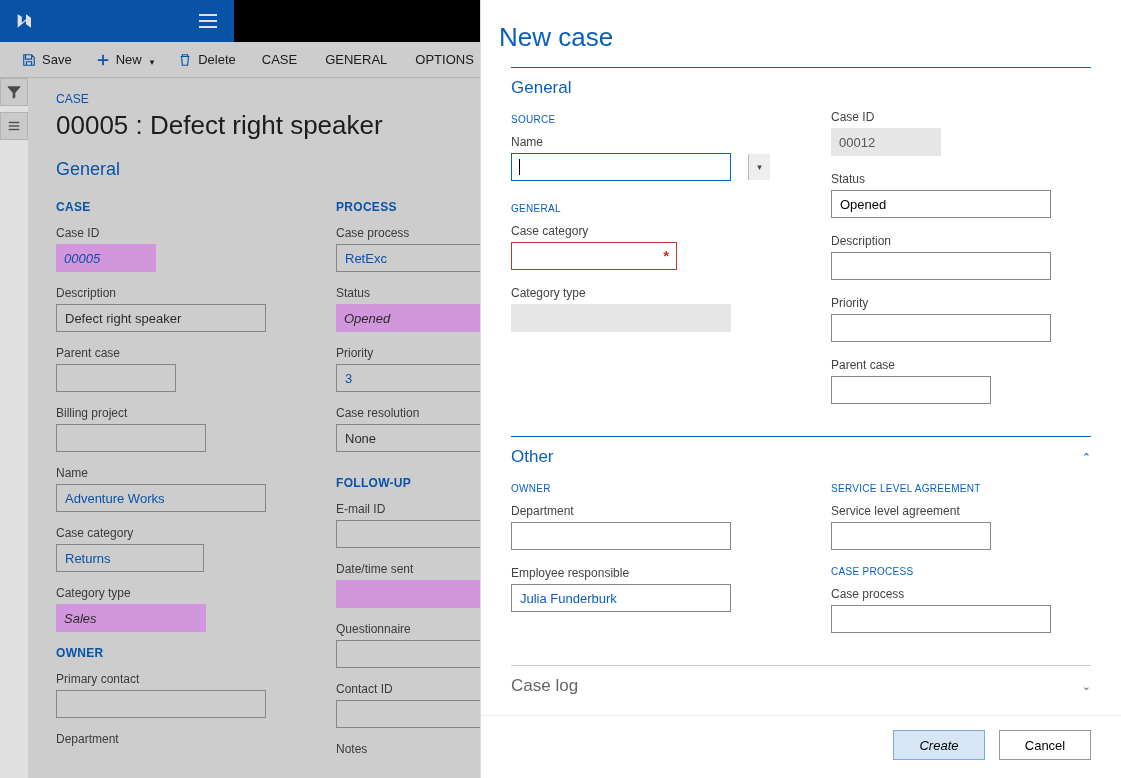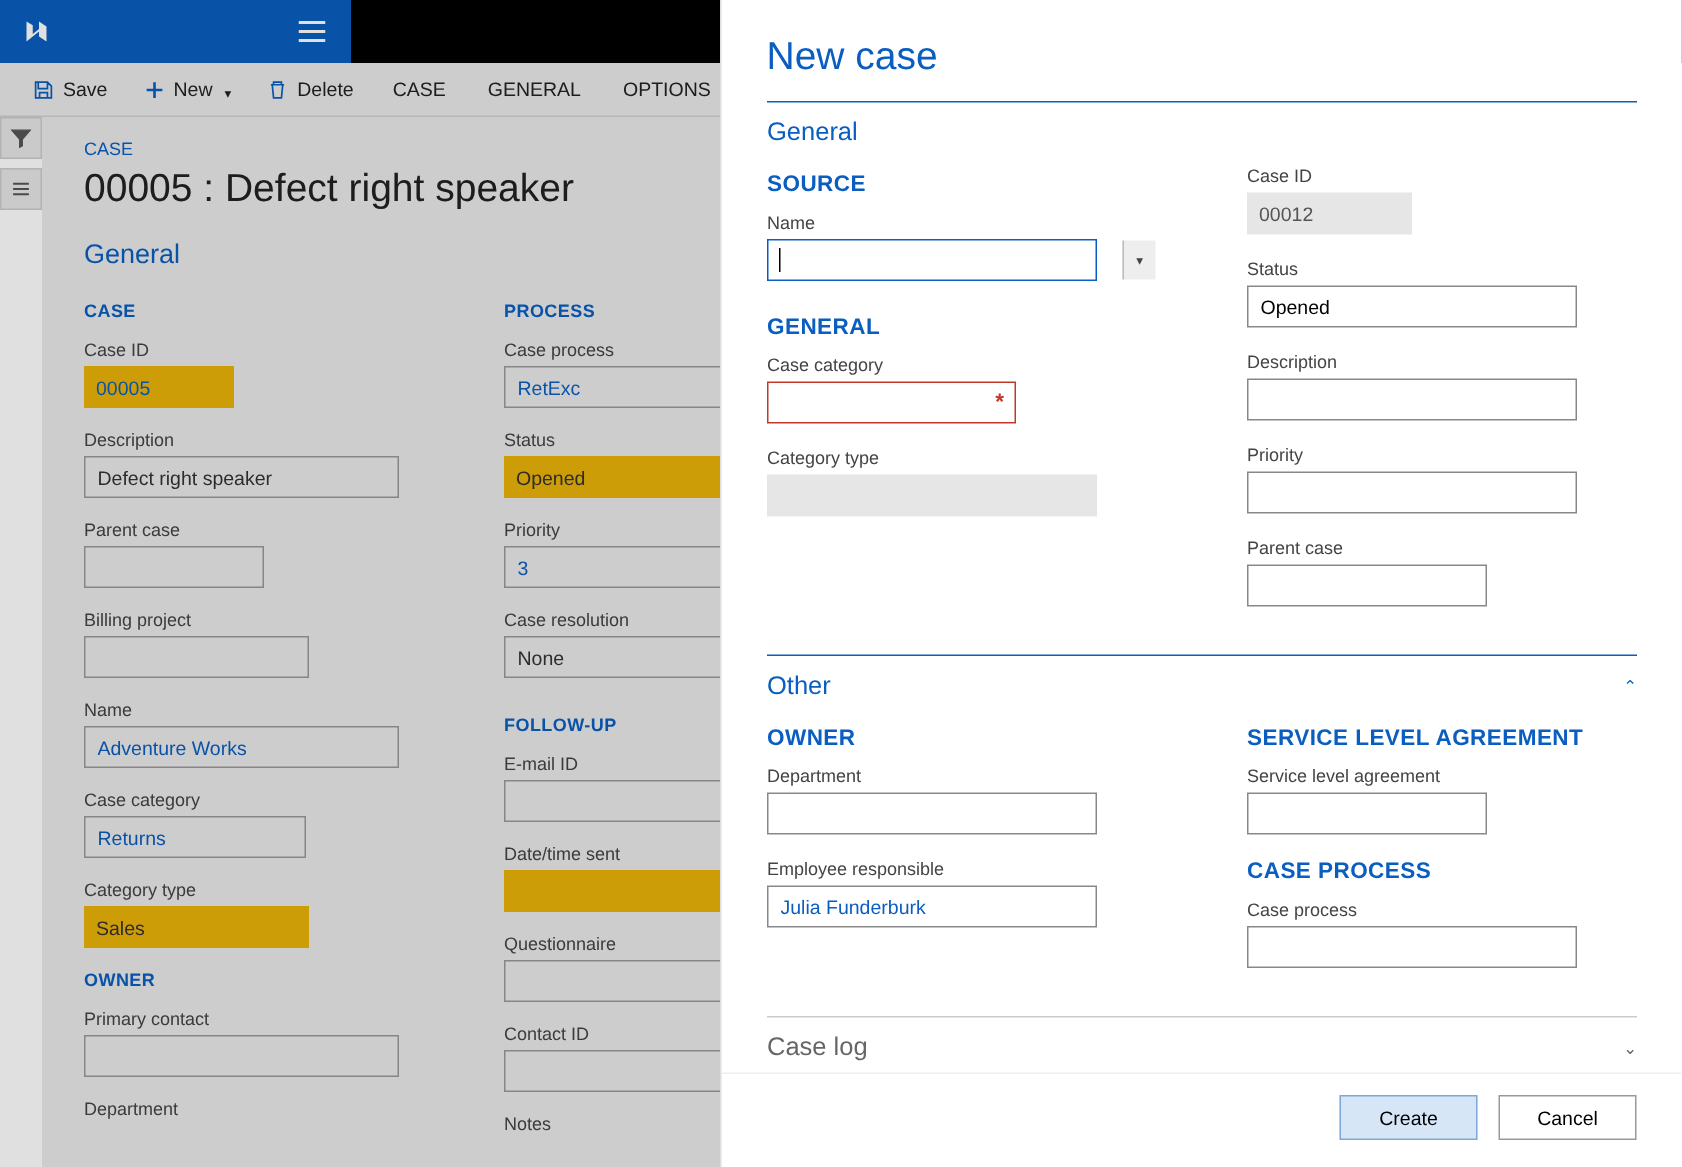--- a/index.html
+++ b/index.html
@@ -33,54 +33,54 @@
 .bg-breadcrumb { font-size: 12px; color: #0a5ec0; margin-bottom: 4px; }
 .bg-title { font-size: 26px; font-weight: 300; color: #222; margin-bottom: 18px; }
 .bg-section-head { font-size: 18px; color: #0a5ec0; font-weight: 400; margin-bottom: 14px; }
 .bg-columns { display: flex; gap: 40px; }
 .bg-col { width: 240px; }
 .bg-group-label { font-size: 12px; font-weight: 600; color: #0a5ec0; text-transform: uppercase; letter-spacing: 0.3px; margin-bottom: 12px; margin-top: 6px; }
 .bg-field { margin-bottom: 14px; }
 .bg-field-label { font-size: 12px; color: #444; margin-bottom: 4px; }
 .bg-input { width: 210px; height: 28px; border: 1px solid #999; background: #eaeaea; padding: 0 8px; font-size: 13px; color: #333; }
 .bg-input.link { color: #0a5ec0; }
-.bg-input.readonly { background: #eab308; border: none; }
+.bg-input.readonly { background: #f0abfc; border: none; font-style: italic; }
 
 
 .dim { position: absolute; left: 0; top: 0; width: 480px; height: 778px; background: rgba(0,0,0,0.12); pointer-events: none; }
 
 
 .panel { position: absolute; right: 0; top: 0; width: 641px; height: 778px; background: #fff; border-left: 1px solid #ddd; display: flex; flex-direction: column; }
-.panel-header { padding: 22px 30px 14px; }
+.panel-header { padding: 22px 18px 14px; }
 .panel-title { font-size: 26px; font-weight: 300; color: #0a5ec0; }
 .panel-body { flex: 1; overflow-y: auto; padding: 0 30px; }
 .panel-section { border-top: 1px solid #0a5ec0; padding: 10px 0 16px; }
 .panel-section-head { font-size: 17px; color: #0a5ec0; font-weight: 400; margin-bottom: 12px; display: flex; justify-content: space-between; align-items: center; }
 .panel-section-head.collapsed { color: #666; }
 .collapse-caret { font-size: 11px; color: #0a5ec0; cursor: pointer; }
 .panel-columns { display: flex; gap: 60px; }
 .panel-col { flex: 1; }
-.panel-group-label { font-size: 15px; font-weight: 700; color: #0a5ec0; text-transform: uppercase; letter-spacing: 0.3px; margin-bottom: 10px; margin-top: 4px; }
+.panel-group-label { font-size: 10px; font-weight: 400; color: #0a5ec0; text-transform: uppercase; letter-spacing: 0.3px; margin-bottom: 10px; margin-top: 4px; }
 .panel-field { margin-bottom: 16px; }
 .panel-field-label { font-size: 12px; color: #444; margin-bottom: 4px; }
 .panel-input { width: 220px; height: 28px; border: 1px solid #888; background: #fff; padding: 0 8px; font-size: 13px; }
 .panel-input.readonly { background: #e6e6e6; border: none; color: #555; }
 .panel-input.link { color: #0a5ec0; }
 .panel-input.focus { border: 1px solid #0a5ec0; }
 .panel-select { position: relative; }
 .panel-select .dd { position: absolute; right: 1px; top: 1px; width: 22px; height: 26px; background: #eee; border-left: 1px solid #bbb; display: flex; align-items: center; justify-content: center; font-size: 9px; color: #444; cursor: pointer; }
 .panel-input.required { border: 1px solid #c0392b; }
 .req-star { position: absolute; right: 8px; top: 5px; color: #c0392b; font-size: 15px; font-weight: bold; }
 .panel-input.narrow { width: 160px; }
 .panel-input.short { width: 110px; }
 
 
 .panel-footer { padding: 14px 30px 18px; display: flex; justify-content: flex-end; gap: 14px; border-top: 1px solid #eee; }
 .footer-btn { min-width: 92px; height: 30px; border: 1px solid #999; background: #fff; font-size: 13px; cursor: pointer; }
-.footer-btn.primary { background: #d6e6f7; border-color: #7fa8d6; }
+.footer-btn.primary { background: #d6e6f7; border-color: #7fa8d6; font-style: italic; }
 
 .cursor-caret { display: inline-block; width: 1px; height: 16px; background: #000; vertical-align: middle; }
 
 .section-log { border-top: 1px solid #ccc; padding: 10px 0; }
 .section-log .panel-section-head { color: #666; gap: 24px; }
 </style>
 </head>
 <body>
 
 <div class="topbar">

